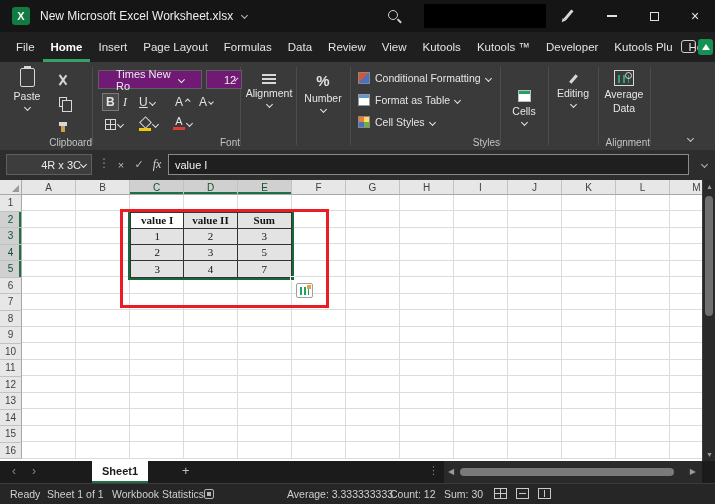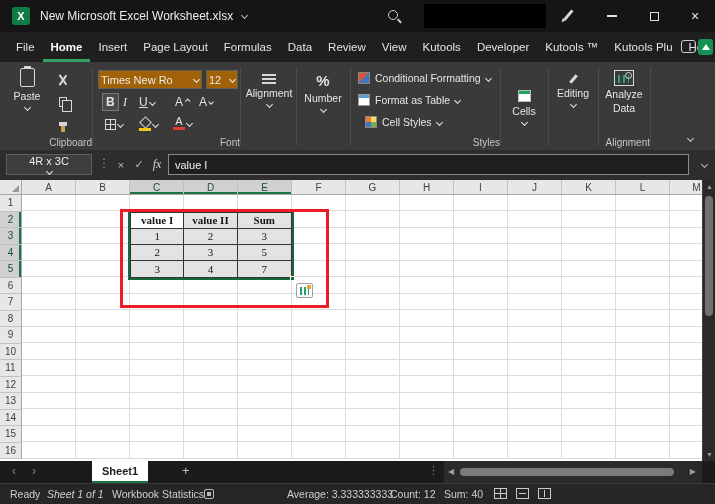--- a/index.html
+++ b/index.html
@@ -51,22 +51,22 @@
   .clipboard-glyph::before { content:""; position:absolute; left:3px; top:-3px; width:7px; height:3px; background:#d8d8d8; }
   .smallbtn { position:absolute; width:22px; height:19px; display:flex; align-items:center; justify-content:center; color:#d8d8d8; }
   .cut-glyph { position:relative; width:12px; height:12px; }
   .cut-glyph::before,.cut-glyph::after { content:""; position:absolute; left:5px; top:0; width:1.5px; height:12px; background:#d8d8d8; }
   .cut-glyph::before { transform:rotate(35deg); } .cut-glyph::after { transform:rotate(-35deg); }
   .copy-glyph { position:relative; width:8px; height:10px; border:1.2px solid #d8d8d8; }
   .copy-glyph::after { content:""; position:absolute; left:2px; top:2px; width:8px; height:10px;
                        border:1.2px solid #d8d8d8; background:#3a3a3a; }
   .painter-glyph { width:8px; height:4px; background:#d8d8d8; position:relative; }
   .painter-glyph::after { content:""; position:absolute; left:2px; top:4px; width:4px; height:6px; background:#caa04a; }
-  .combo { position:absolute; height:19px; background:#a16207; border:1px solid #5f5f5f; font-size:11px;
-           color:#ececec; display:flex; align-items:center; padding:0 2px; justify-content:space-between; }
+  .combo { position:absolute; height:19px; background:#701a75; border:1px solid #5f5f5f; font-size:11px;
+           color:#ececec; display:flex; align-items:center; padding:0 17px; justify-content:space-between; }
   .fmtbtn { position:absolute; height:18px; display:flex; align-items:center; gap:2px; color:#e2e2e2;
             font-size:12px; padding:0 3px; }
   .fmtbtn.pressed { background:#4a4a4a; border:1px solid #7a7a7a; }
   .b-glyph { font-weight:bold; } .i-glyph { font-style:italic; font-family:"Liberation Serif",serif; }
   .u-glyph { text-decoration:underline; }
   .supchev { width:4px; height:4px; border-right:1.2px solid currentColor; border-bottom:1.2px solid currentColor;
              display:inline-block; }
   .up { transform:rotate(-135deg) translateY(1px); } .down { transform:rotate(45deg); }
   .border-glyph { width:11px; height:11px; border:1.2px solid #d8d8d8;
       background:linear-gradient(#d8d8d8,#d8d8d8) center/100% 1px no-repeat,
@@ -91,21 +91,21 @@
   .analyze-glyph::before { content:""; position:absolute; left:3px; bottom:2px; width:11px; height:8px;
       background:repeating-linear-gradient(to right,#2ea36b 0 2px,transparent 2px 5px); }
   .analyze-glyph::after { content:""; position:absolute; right:1px; top:1px; width:5px; height:5px;
       border:1.2px solid #d8d8d8; border-radius:50%; }
   .ribbon-collapse { position:absolute; left:688px; top:74px; color:#c9c9c9; }
 
   
   .formulabar { position:absolute; left:0; top:150px; width:715px; height:30px; background:#2d2d2d; }
   .namebox { position:absolute; left:6px; top:4px; width:86px; height:21px; background:#3d3d3d;
              border:1px solid #5f5f5f; font-size:11px; color:#ececec; display:flex; align-items:center;
-             justify-content:space-between; padding:0 5px;flex-direction:column; }
+             justify-content:flex-end; padding:0 5px; }
   .fbar-dots { position:absolute; left:98px; top:6px; color:#8f8f8f; font-size:12px; }
   .fbar-btn { position:absolute; top:4px; height:21px; width:18px; display:flex; align-items:center;
               justify-content:center; color:#b9b9b9; font-size:11px; }
   .fx { font-style:italic; font-family:"Liberation Serif",serif; font-size:12px; color:#d5d5d5; }
   .formula-input { position:absolute; left:168px; top:4px; right:26px; height:21px; background:#1f1f1f;
                    border:1px solid #8a8a8a; color:#f0f0f0; font-size:11px; display:flex; align-items:center;
                    padding:0 6px; }
   .fbar-expand { position:absolute; right:8px; top:12px; color:#b9b9b9; }
 
   
@@ -202,22 +202,22 @@
 <div class="tabbar">
   <span class="tab">File</span>
   <span class="tab active">Home</span>
   <span class="tab">Insert</span>
   <span class="tab">Page Layout</span>
   <span class="tab">Formulas</span>
   <span class="tab">Data</span>
   <span class="tab">Review</span>
   <span class="tab">View</span>
   <span class="tab">Kutools</span>
+  <span class="tab">Kutools ™</span>
   <span class="tab">Developer</span>
-  <span class="tab">Kutools ™</span>
   <span class="tab">Kutools Plu</span>
   <span class="tab">Help</span>
   <div class="comment-icon"></div>
   <div class="share-button">
       <span class="share-arrow"></span>
     </div>
 </div>
 
 <div class="ribbon">
   <div class="rsep" style="left:92px"></div>
@@ -300,42 +300,42 @@
   <div class="stylesrow" style="top:10px;">
     <span class="cf-glyph"></span>
     <span>Conditional Formatting</span>
     <span class="chev"></span>
   </div>
   <div class="stylesrow" style="top:32px;">
     <span class="fat-glyph"></span>
     <span>Format as Table</span>
     <span class="chev"></span>
   </div>
-  <div class="stylesrow" style="top:54px;margin-left:7px;">
+  <div class="stylesrow" style="top:54px;">
     <span class="cs-glyph"></span>
     <span>Cell Styles</span>
     <span class="chev"></span>
   </div>
   <div class="group-label" style="left:350px; width:150px;padding-left:34px;">Styles</div>
 
   <div class="bigbtn" style="left:502px; top:28px; width:44px;">
     <span class="cells-glyph"></span>
     <span>Cells</span>
     <span class="chev"></span>
   </div>
 
   <div class="bigbtn" style="left:550px; top:12px; width:46px;">
     <span class="editing-glyph"></span>
     <span>Editing</span>
     <span class="chev"></span>
   </div>
 
   <div class="bigbtn" style="left:600px; top:8px; width:48px; gap:2px;">
     <span class="analyze-glyph"></span>
-    <span>Analyze</span>
+    <span>Average</span>
     <span>Data</span>
   </div>
   <div class="group-label" style="left:598px; width:52px;">Alignment</div>
 
   <span class="chev ribbon-collapse"></span>
 </div>
 
 <div class="formulabar">
   <div class="namebox">
     <span>4R x 3C</span>
@@ -430,24 +430,24 @@
   <span class="sb-dots">⋮</span>
   <div class="hscroll">
     <span class="hs-left">◀</span>
     <div class="hs-thumb"></div>
     <span class="hs-right">▶</span>
   </div>
 </div>
 
 <div class="statusbar">
   <span class="sb-item" style="left:10px;">Ready</span>
-  <span class="sb-item" style="left:47px;font-style:italic;">Sheet 1 of 1</span>
+  <span class="sb-item" style="left:47px;">Sheet 1 of 1</span>
   <span class="sb-item" style="left:112px;">Workbook Statistics</span>
   <span class="macro-icon"></span>
   <span class="sb-item" style="left:287px;">Average: 3.333333333</span>
   <span class="sb-item" style="left:390px;">Count: 12</span>
-  <span class="sb-item" style="left:444px;">Sum: 40</span>
+  <span class="sb-item" style="left:444px;">Sum: 30</span>
   <div class="viewicons">
     <span class="viewicon normal"></span>
     <span class="viewicon layout"></span>
     <span class="viewicon pbreak"></span>
   </div>
 </div>
 
 </body></html>

